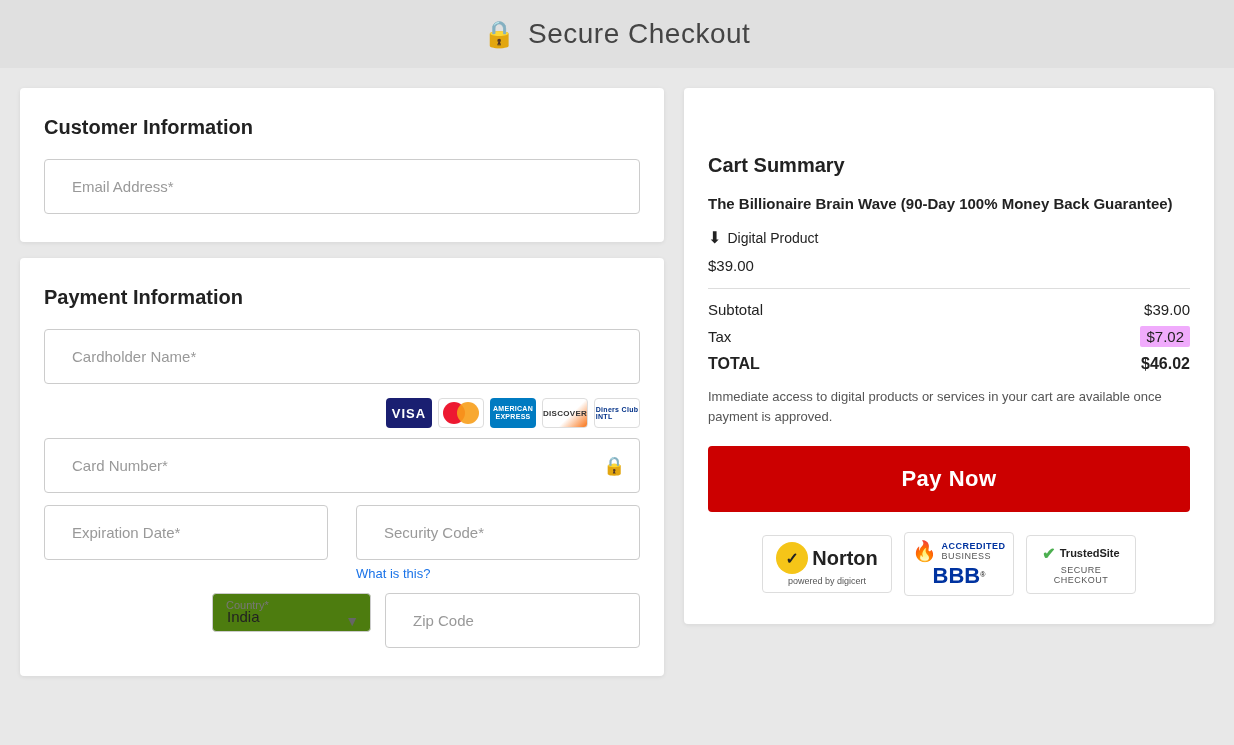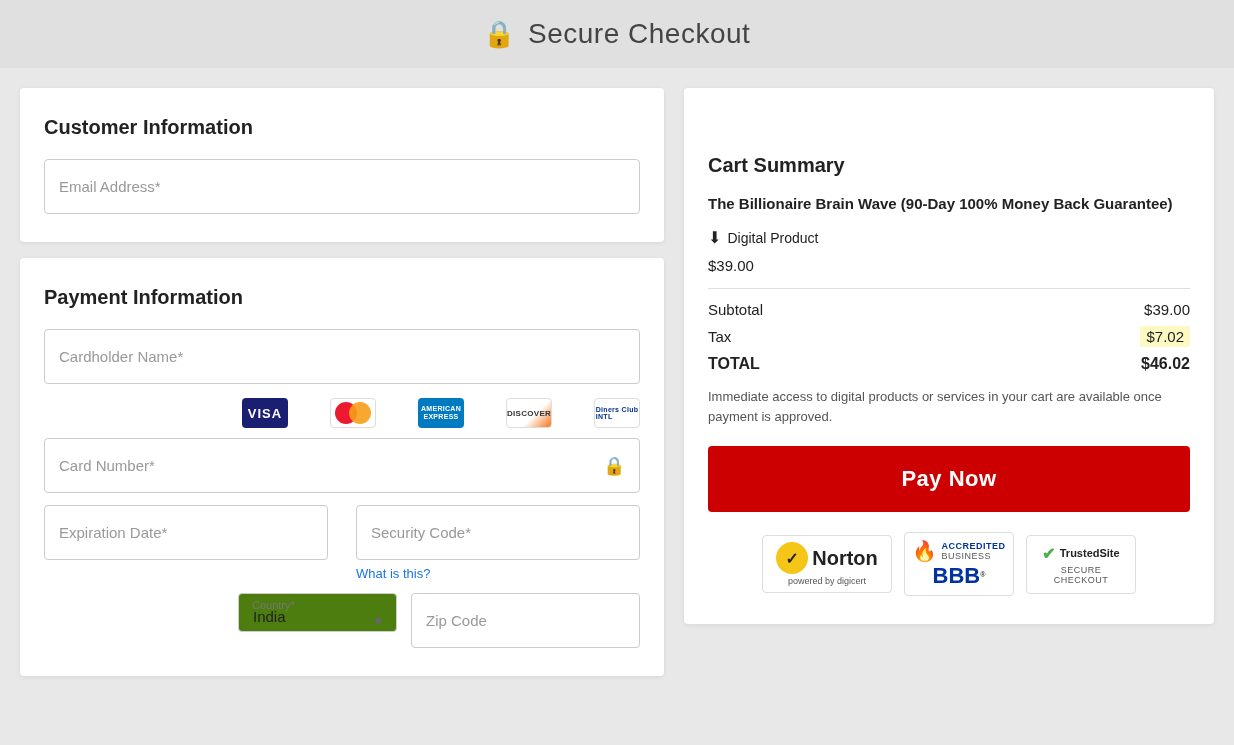--- a/index.html
+++ b/index.html
@@ -60,21 +60,21 @@
       font-size: 20px;
       font-weight: 700;
       color: #222;
       margin-bottom: 20px;
     }
 
     .form-input {
       width: 100%;
       border: 1.5px solid #ccc;
       border-radius: 4px;
-      padding: 18px 14px;
+      padding: 18px 27px;
       font-size: 15px;
       color: #666;
       outline: none;
       background: #fff;
     }
     .form-input::placeholder {
       color: #999;
     }
 
     .card-icons-row {
@@ -90,21 +90,20 @@
       display: inline-flex;
       align-items: center;
       justify-content: center;
       width: 46px;
       height: 30px;
       border-radius: 4px;
       font-size: 9px;
       font-weight: 700;
       color: #fff;
       letter-spacing: 0.3px;
-      margin-left: 36px;
     }
     .card-visa { background: #1a1f71; font-size: 13px; letter-spacing: 1px; }
     .card-mc {
       background: #fff;
       border: 1px solid #ddd;
       position: relative;
       overflow: visible;
     }
     .card-mc-inner {
       position: relative;
@@ -258,21 +257,21 @@
       margin-bottom: 8px;
       font-size: 15px;
       color: #222;
     }
     .summary-row.total {
       font-weight: 700;
       font-size: 16px;
       margin-top: 4px;
     }
     .tax-value {
-      background: #fef9c3;
+      background: #f0abfc;
       padding: 2px 6px;
       border-radius: 2px;
       font-size: 15px;
     }
 
     .access-note {
       font-size: 13px;
       color: #555;
       line-height: 1.5;
       margin-top: 14px;

